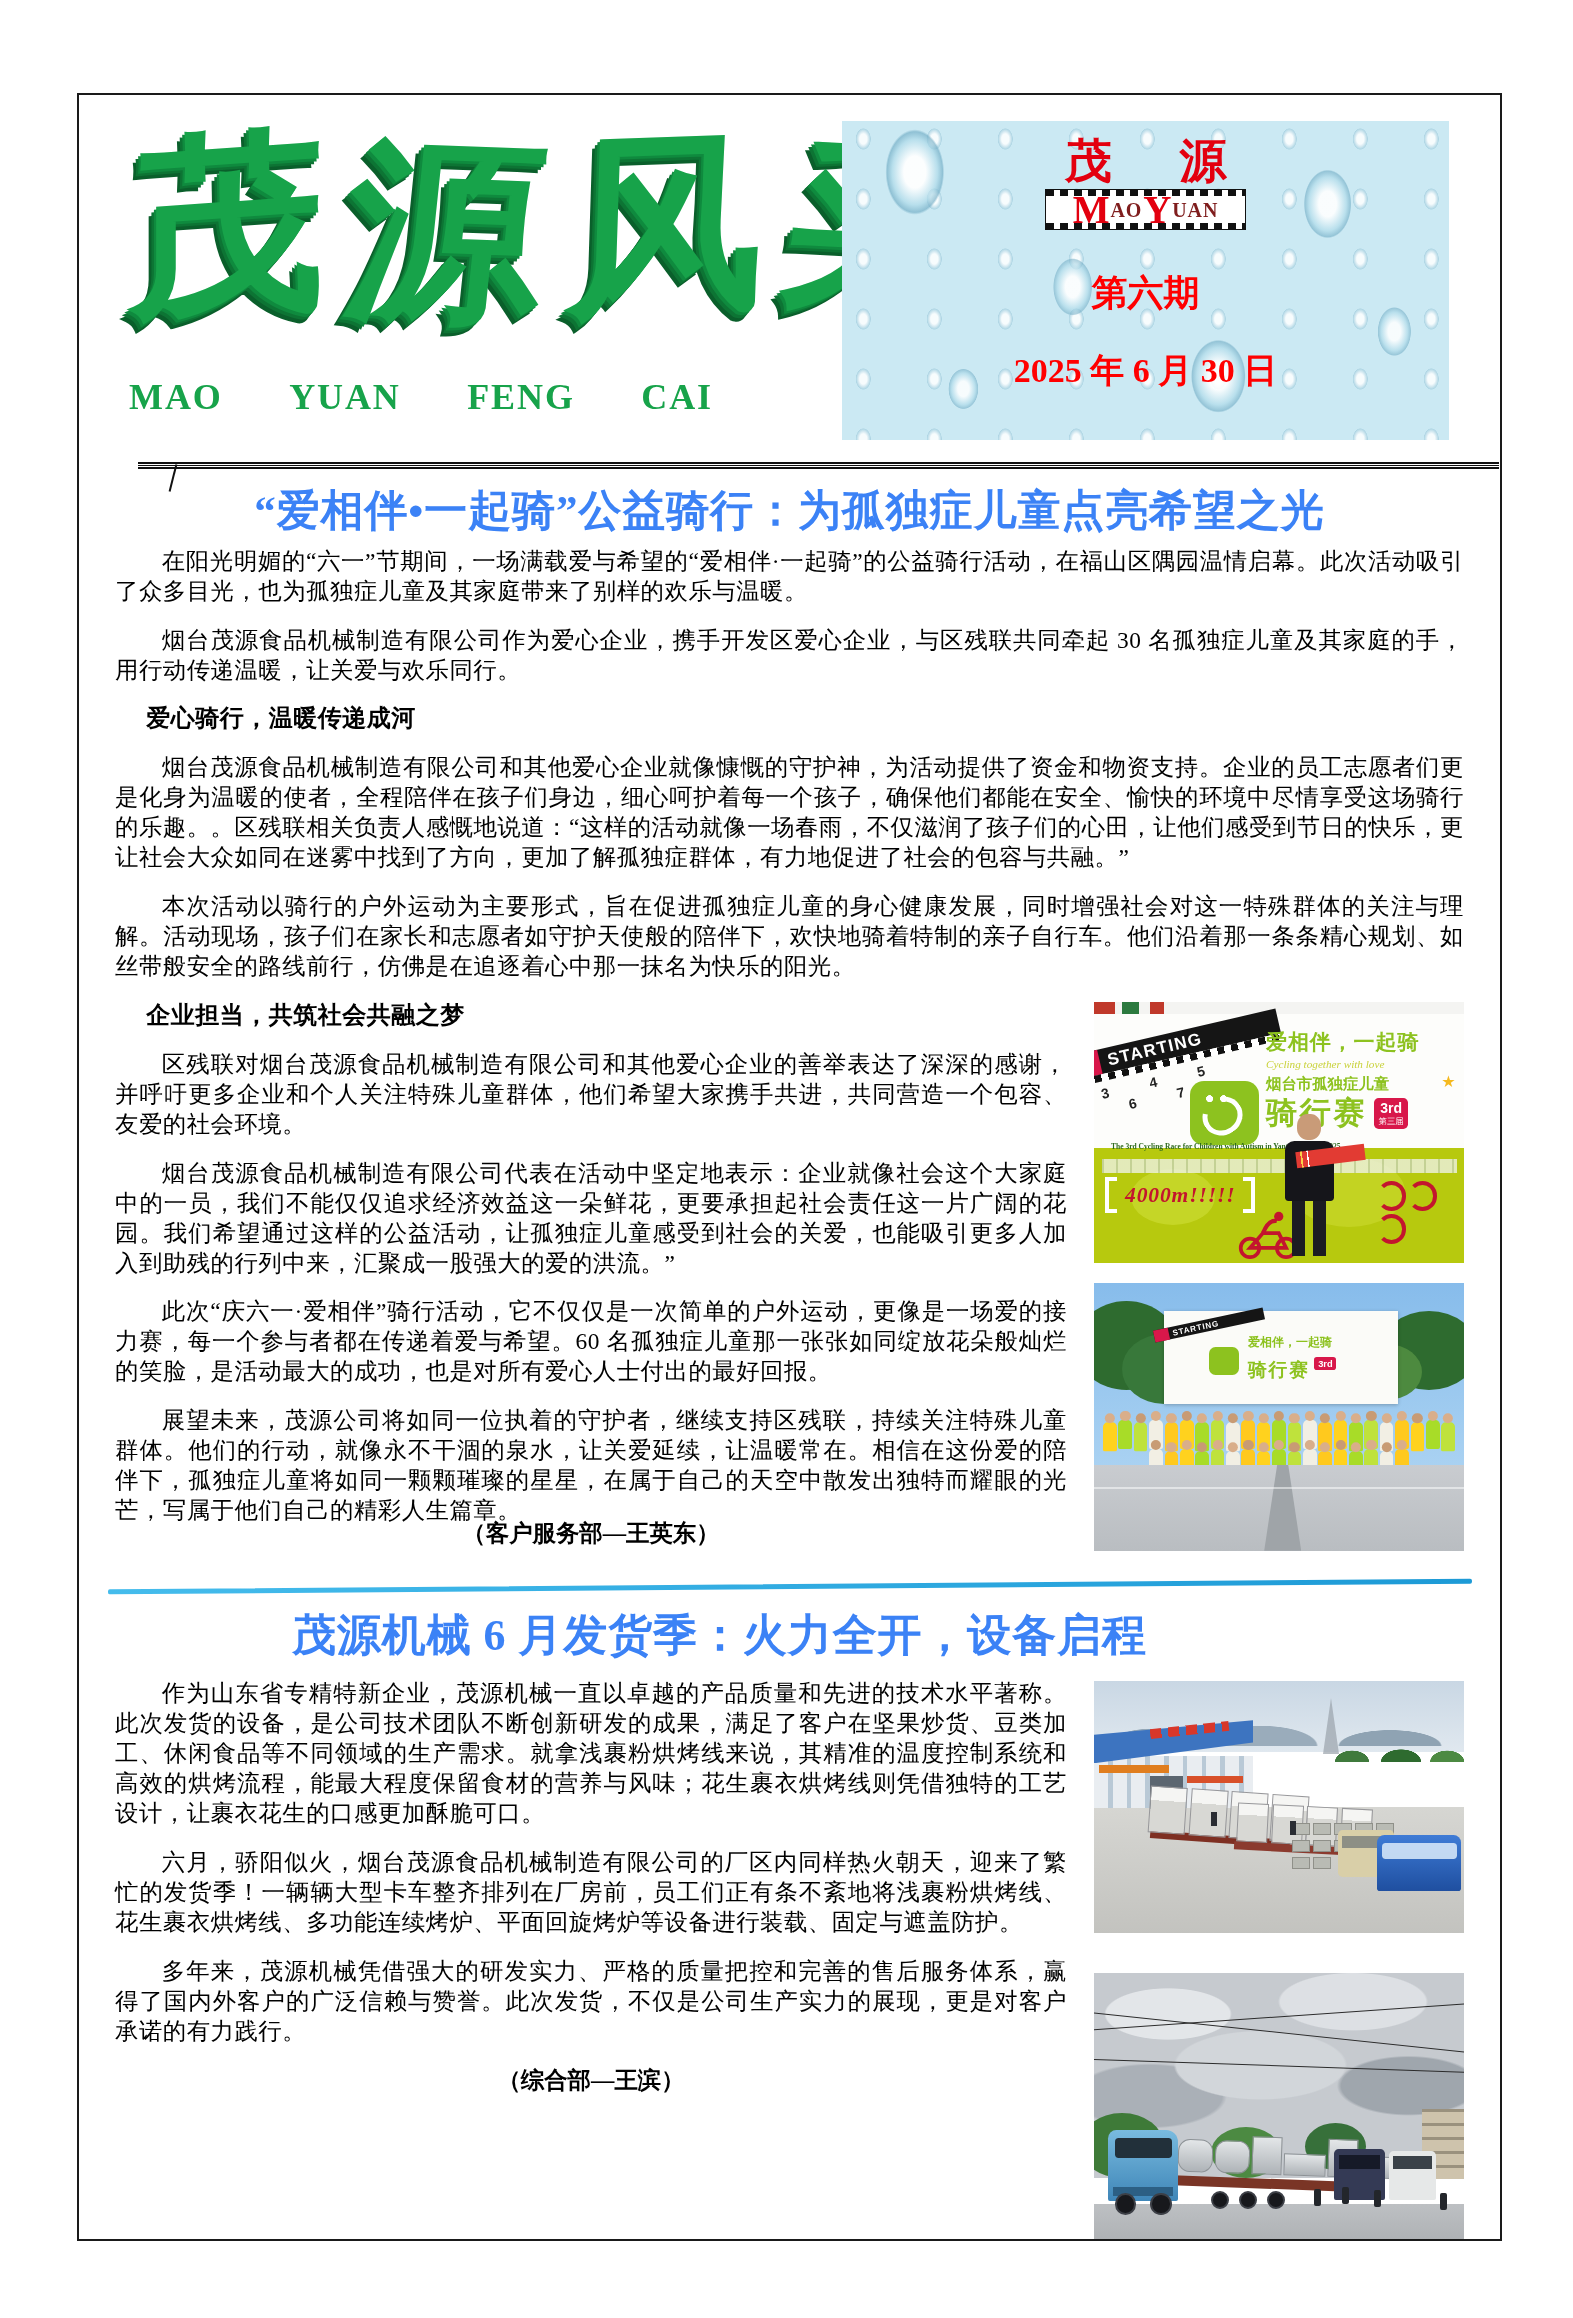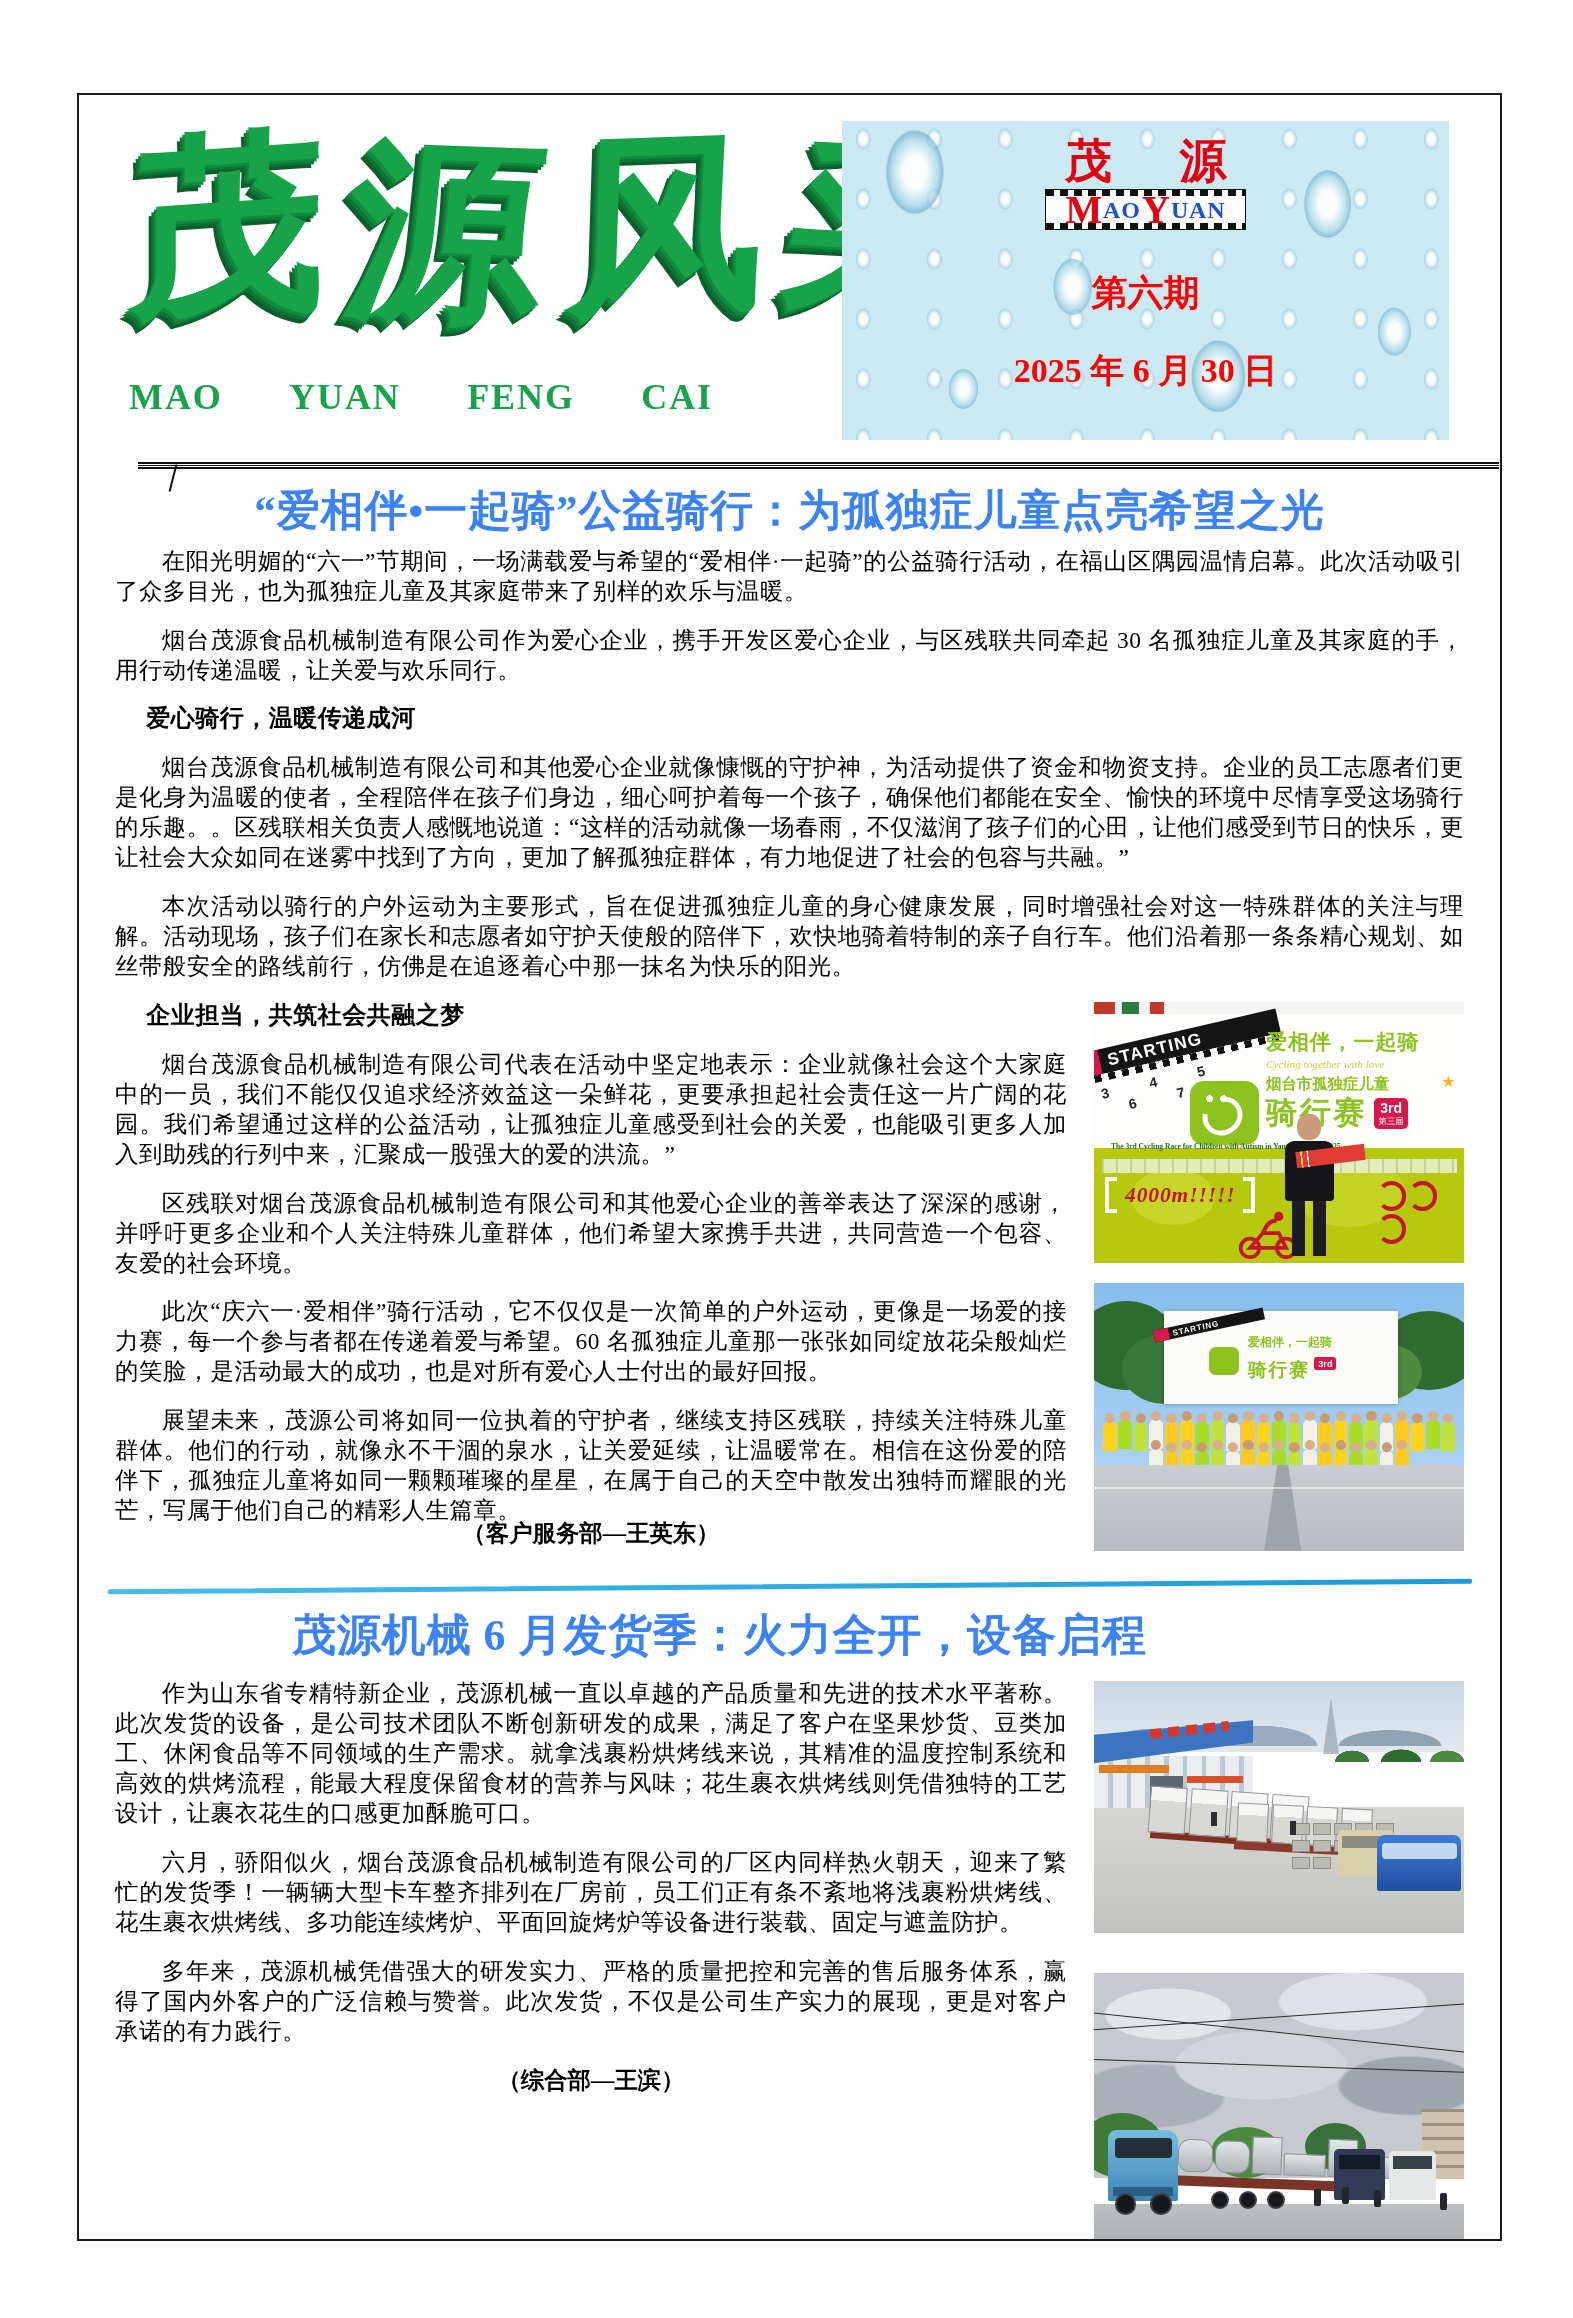--- a/index.html
+++ b/index.html
@@ -53,21 +53,21 @@
     border:1.9px solid #111;position:relative;display:flex;align-items:center;
     justify-content:center;gap:0.9px;box-sizing:border-box;
   }
   .film-strip::before,.film-strip::after{
     content:"";position:absolute;left:0;right:0;height:6px;
     background:repeating-linear-gradient(90deg,#111 0 8.4px,#fff 8.4px 14px);
   }
   .film-strip::before{top:0;}
   .film-strip::after{bottom:0;}
   .fs-big{font-size:39px;font-weight:bold;color:#E3000F;line-height:1;}
-  .fs-small{font-size:24px;font-weight:bold;color:#1d4ed8;line-height:1;letter-spacing:0.9px;}
+  .fs-small{font-size:20px;font-weight:bold;color:#7f1d1d;line-height:1;letter-spacing:0.9px;}
   .issue-no{margin-top:39px;text-align:center;font-size:36px;font-weight:bold;color:#FF0000;}
   .issue-date{margin-top:30px;text-align:center;font-size:34px;font-weight:bold;color:#FF0000;}
   
   .rule-wrap{position:relative;margin-left:23.4px;margin-right:-35px;}
   .rule{
     height:7px;
     background:linear-gradient(#111 0 24%,#fff 24% 40%,#111 40% 60%,#fff 60% 78%,#111 78% 100%);
   }
   .stray-mark{position:absolute;left:34px;top:1.9px;width:1.9px;height:28px;background:#111;transform:rotate(14deg);}
   
@@ -361,22 +361,22 @@
               <span class="gp-badge">3rd</span>
             </div>
           </div>
         </div>
         <div class="crowd"><span class="person c0"></span><span class="person c1"></span><span class="person c2"></span><span class="person c3"></span><span class="person c4"></span><span class="person c0"></span><span class="person c1"></span><span class="person c2"></span><span class="person c3"></span><span class="person c4"></span><span class="person c0"></span><span class="person c1"></span><span class="person c2"></span><span class="person c3"></span><span class="person c4"></span><span class="person c0"></span><span class="person c1"></span><span class="person c2"></span><span class="person c3"></span><span class="person c4"></span><span class="person c0"></span><span class="person c1"></span><span class="person c2"></span><span class="person c3"></span><span class="person c4"></span><span class="person c0"></span><span class="person c1"></span><span class="person c2"></span><span class="person c3"></span><span class="person c4"></span><span class="person c0"></span><span class="person c1"></span><span class="person c2"></span><span class="person c3"></span><span class="person c4"></span><span class="person c0"></span><span class="person c1"></span><span class="person c2"></span><span class="person c3"></span><span class="person c4"></span></div>
         <div class="gp-ground"></div>
       </div>
     </div>
 
     <h3 class="subhead">企业担当，共筑社会共融之梦</h3>
+    <p class="body">区残联对烟台茂源食品机械制造有限公司和其他爱心企业的善举表达了深深的感谢，并呼吁更多企业和个人关注特殊儿童群体，他们希望大家携手共进，共同营造一个包容、友爱的社会环境。</p>
     <p class="body">烟台茂源食品机械制造有限公司代表在活动中坚定地表示：企业就像社会这个大家庭中的一员，我们不能仅仅追求经济效益这一朵鲜花，更要承担起社会责任这一片广阔的花园。我们希望通过这样的公益活动，让孤独症儿童感受到社会的关爱，也能吸引更多人加入到助残的行列中来，汇聚成一股强大的爱的洪流。”</p>
-    <p class="body">区残联对烟台茂源食品机械制造有限公司和其他爱心企业的善举表达了深深的感谢，并呼吁更多企业和个人关注特殊儿童群体，他们希望大家携手共进，共同营造一个包容、友爱的社会环境。</p>
     <p class="body">此次“庆六一·爱相伴”骑行活动，它不仅仅是一次简单的户外运动，更像是一场爱的接力赛，每一个参与者都在传递着爱与希望。60 名孤独症儿童那一张张如同绽放花朵般灿烂的笑脸，是活动最大的成功，也是对所有爱心人士付出的最好回报。</p>
     <p class="body">展望未来，茂源公司将如同一位执着的守护者，继续支持区残联，持续关注特殊儿童群体。他们的行动，就像永不干涸的泉水，让关爱延续，让温暖常在。相信在这份爱的陪伴下，孤独症儿童将如同一颗颗璀璨的星星，在属于自己的天空中散发出独特而耀眼的光芒，写属于他们自己的精彩人生篇章。</p>
     <div class="signature sig1">（客户服务部—王英东）</div>
   </div>
 
   <div class="bluebar"></div>
 
   <h1 class="a-title a2-title">茂源机械 6 月发货季：火力全开，设备启程</h1>
 
   <div class="wrap-section">

